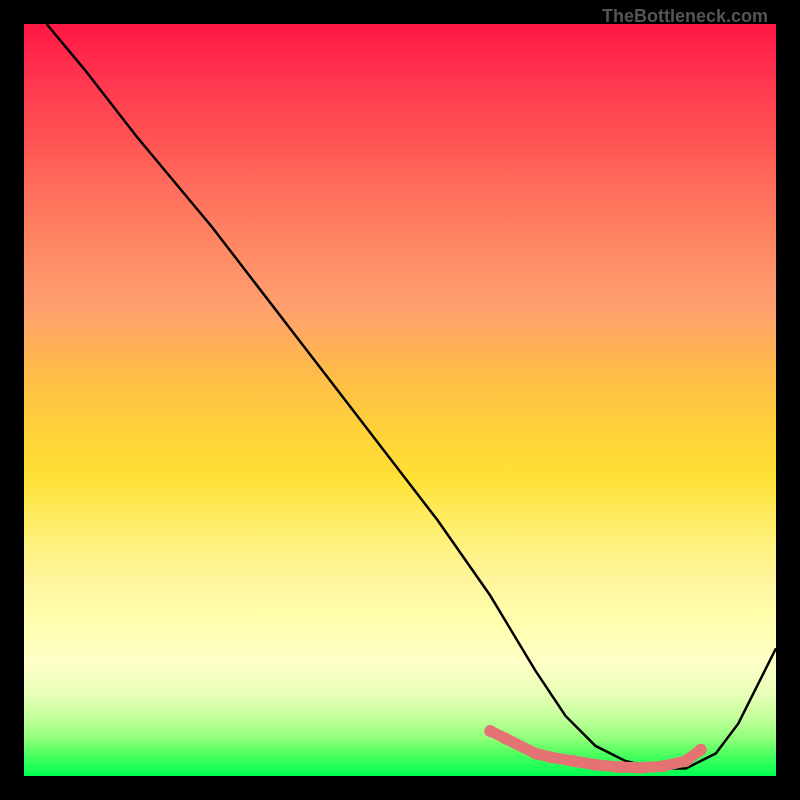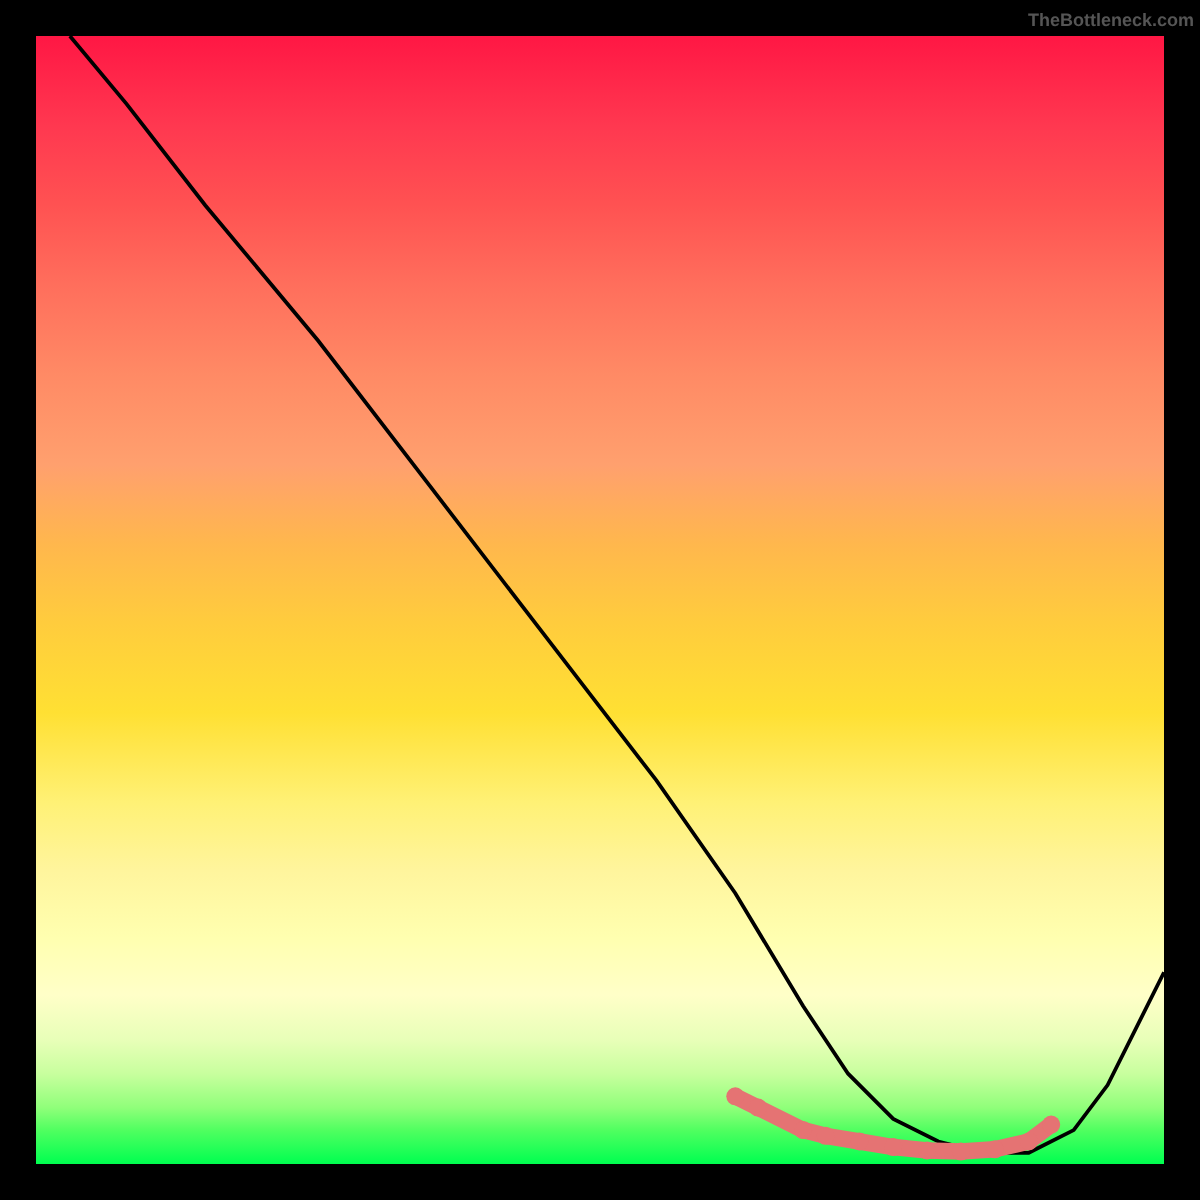--- a/index.html
+++ b/index.html
@@ -10,23 +10,23 @@
     body {
       width: 800px;
       height: 800px;
       background: #000;
       position: relative;
       font-family: Arial, sans-serif;
     }
     .watermark {
       position: absolute;
       top: 6px;
-      right: 4px;
+      right: 32px;
       color: #555;
-      font-size: 12px;
+      font-size: 18px;
       font-weight: bold;
       z-index: 10;
       text-align: right;
     }
     .chart-area {
       position: absolute;
       top: 24px;
       left: 24px;
       width: 752px;
       height: 752px;

